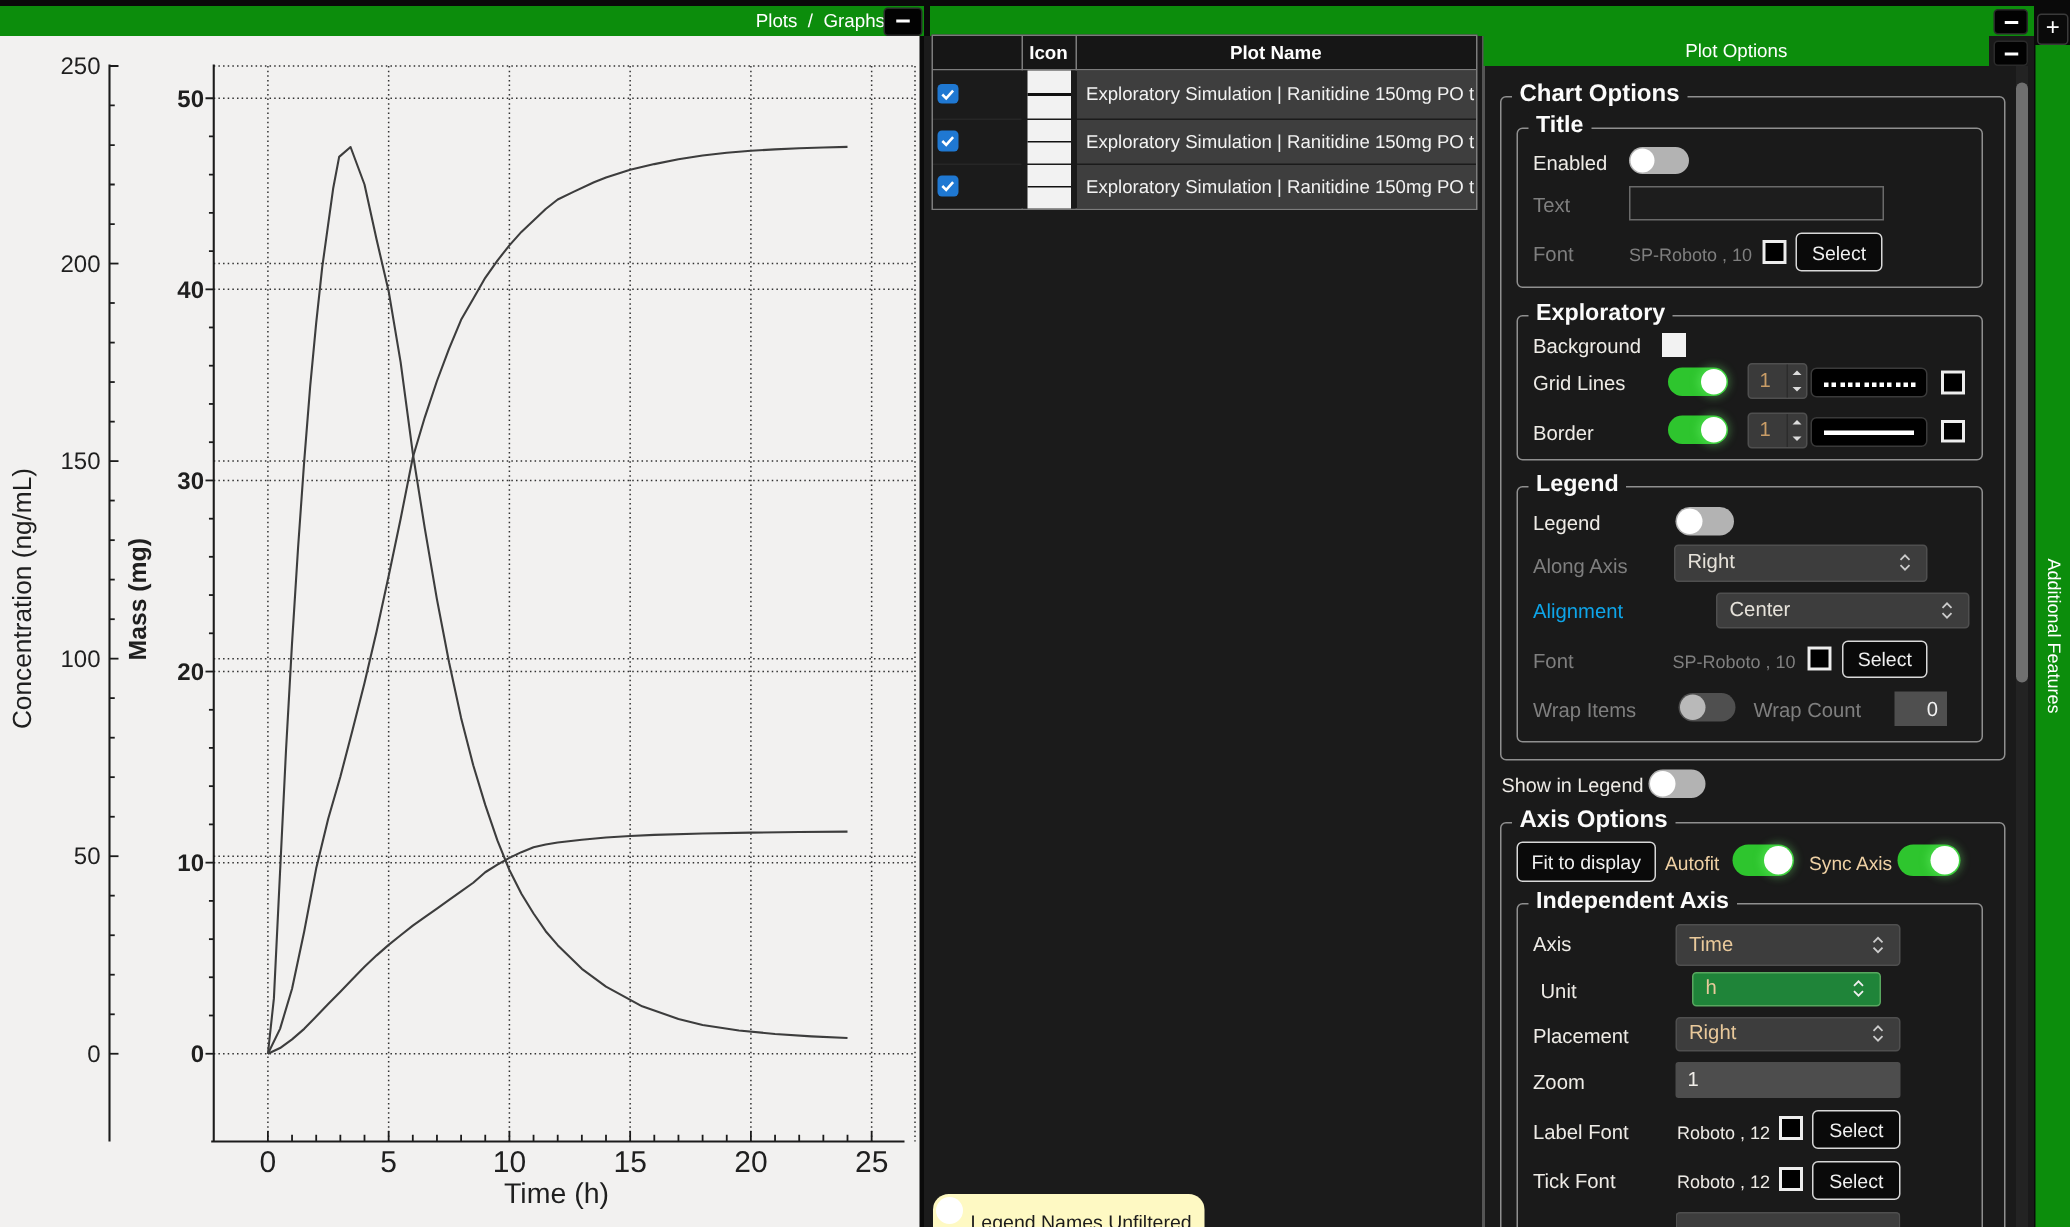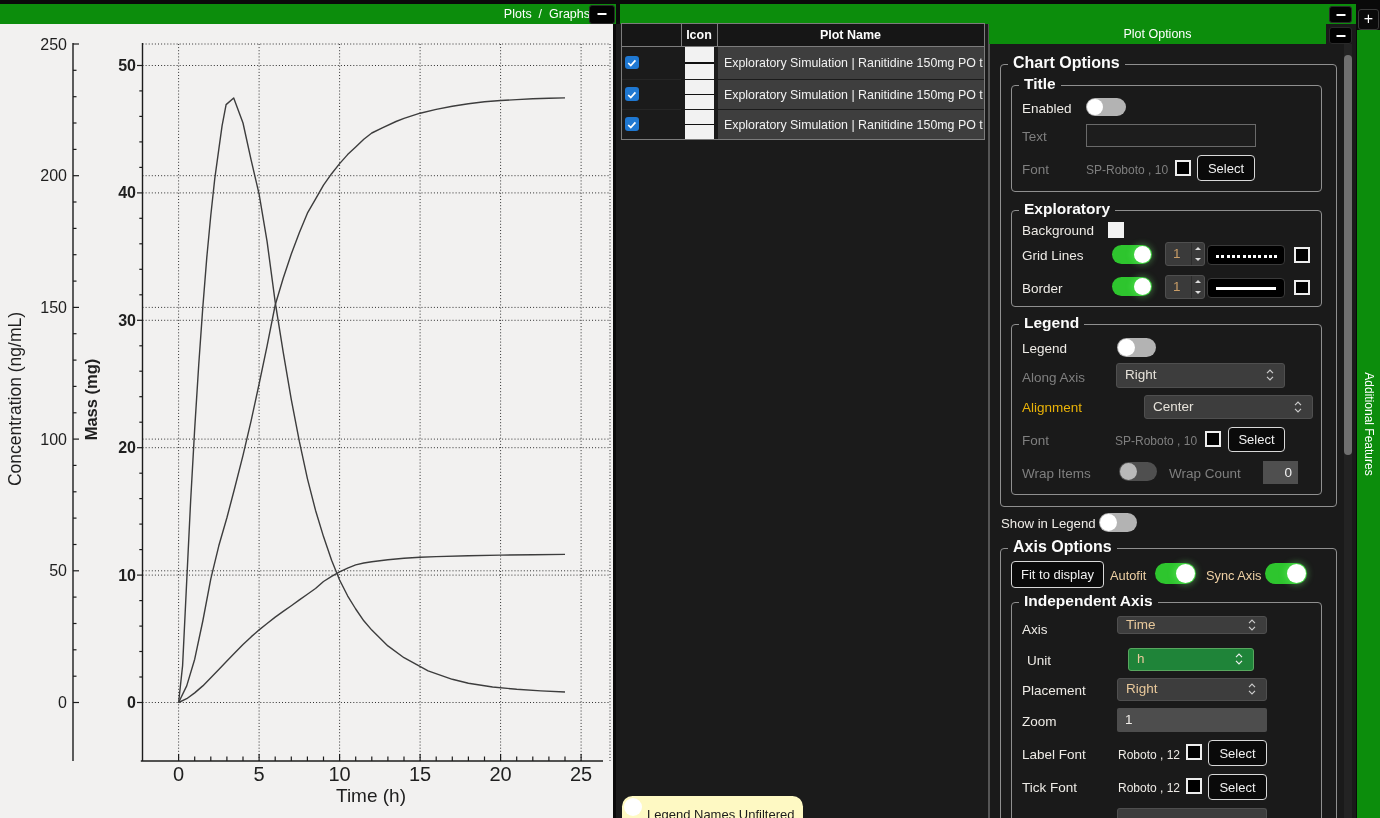--- a/index.html
+++ b/index.html
@@ -277,21 +277,21 @@
       <div style="position:absolute;left:1px;top:1px;width:17px;height:17px;background:#fff;border-radius:50%;"></div>
     </div>
 <div style="position:absolute;left:1022px;top:369.5px;font-size:13.5px;color:#7f7f7f;white-space:nowrap;">Along Axis</div>
 <div style="position:absolute;left:1116px;top:363px;width:169px;height:24.5px;background:#3d3d3d;border:1px solid #4f4f4f;border-radius:3px;box-sizing:border-box;">
       <div style="position:absolute;left:8px;top:50%;transform:translateY(-54%);font-size:13.5px;color:#e6e2da;white-space:nowrap;">Right</div>
       <svg width="8" height="12" viewBox="0 0 8 12" style="position:absolute;right:10px;top:50%;transform:translateY(-50%)">
         <path d="M1 4.2 L4 1.2 L7 4.2" fill="none" stroke="#cccccc" stroke-width="1.2"></path>
         <path d="M1 7.8 L4 10.8 L7 7.8" fill="none" stroke="#cccccc" stroke-width="1.2"></path>
       </svg>
     </div>
-<div style="position:absolute;left:1022px;top:400px;font-size:13.5px;color:#eab308;white-space:nowrap;">Alignment</div>
+<div style="position:absolute;left:1022px;top:400px;font-size:13.5px;color:#0ea5e9;white-space:nowrap;">Alignment</div>
 <div style="position:absolute;left:1116px;top:394.5px;width:169px;height:24.5px;background:#3d3d3d;border:1px solid #4f4f4f;border-radius:3px;box-sizing:border-box;margin-left:28px;">
       <div style="position:absolute;left:8px;top:50%;transform:translateY(-54%);font-size:13.5px;color:#e6e2da;white-space:nowrap;">Center</div>
       <svg width="8" height="12" viewBox="0 0 8 12" style="position:absolute;right:10px;top:50%;transform:translateY(-50%)">
         <path d="M1 4.2 L4 1.2 L7 4.2" fill="none" stroke="#cccccc" stroke-width="1.2"></path>
         <path d="M1 7.8 L4 10.8 L7 7.8" fill="none" stroke="#cccccc" stroke-width="1.2"></path>
       </svg>
     </div>
 <div style="position:absolute;left:1022px;top:433px;font-size:13.5px;color:#7f7f7f;white-space:nowrap;">Font</div>
 <div style="position:absolute;left:1115px;top:434px;font-size:12px;color:#7f7f7f;white-space:nowrap;">SP-Roboto , 10</div>
 <div style="position:absolute;left:1205px;top:431px;width:16px;height:16px;background:#000;border:2px solid #ededed;box-sizing:border-box;"></div>
@@ -315,21 +315,21 @@
 <div style="position:absolute;left:1155px;top:563px;width:41px;height:21px;background:#2ec52e;border-radius:10.5px;">
       <div style="position:absolute;left:21px;top:1px;width:19px;height:19px;background:#fff;border-radius:50%;box-shadow:0 0 6px 2px rgba(120,255,120,.35);"></div>
     </div>
 <div style="position:absolute;left:1206px;top:568px;font-size:12.8px;color:#eed0a4;white-space:nowrap;">Sync Axis</div>
 <div style="position:absolute;left:1265px;top:563px;width:42px;height:21px;background:#2ec52e;border-radius:10.5px;">
       <div style="position:absolute;left:22px;top:1px;width:19px;height:19px;background:#fff;border-radius:50%;box-shadow:0 0 6px 2px rgba(120,255,120,.35);"></div>
     </div>
 <div style="position:absolute;left:1011px;top:602px;width:311px;height:221px;border:1.6px solid #8f8f8f;border-radius:4px;box-sizing:border-box;"></div>
     <div style="position:absolute;left:1019px;top:592.39px;padding:0 5px;background:#1a1a1a;font-size:15.5px;font-weight:bold;color:#fbfbfb;white-space:nowrap;">Independent Axis</div>
 <div style="position:absolute;left:1022px;top:622px;font-size:13.5px;color:#eeebe6;white-space:nowrap;">Axis</div>
-<div style="position:absolute;left:1117px;top:615.5px;width:150px;height:18px;background:#3d3d3d;border:1px solid #4f4f4f;border-radius:3px;box-sizing:border-box;">
+<div style="position:absolute;left:1117px;top:615.5px;width:150px;height:28px;background:#3d3d3d;border:1px solid #4f4f4f;border-radius:3px;box-sizing:border-box;">
       <div style="position:absolute;left:8px;top:50%;transform:translateY(-54%);font-size:13.5px;color:#e9c99b;white-space:nowrap;">Time</div>
       <svg width="8" height="12" viewBox="0 0 8 12" style="position:absolute;right:10px;top:50%;transform:translateY(-50%)">
         <path d="M1 4.2 L4 1.2 L7 4.2" fill="none" stroke="#cccccc" stroke-width="1.2"></path>
         <path d="M1 7.8 L4 10.8 L7 7.8" fill="none" stroke="#cccccc" stroke-width="1.2"></path>
       </svg>
     </div>
 <div style="position:absolute;left:1027px;top:652.5px;font-size:13.5px;color:#eeebe6;white-space:nowrap;">Unit</div>
 <div style="position:absolute;left:1128px;top:648px;width:126px;height:22.5px;background:#1f8439;border:1px solid #58a75f;border-radius:3px;box-sizing:border-box;">
       <div style="position:absolute;left:8px;top:50%;transform:translateY(-54%);font-size:13.5px;color:#e9c99b;white-space:nowrap;">h</div>
       <svg width="8" height="12" viewBox="0 0 8 12" style="position:absolute;right:10px;top:50%;transform:translateY(-50%)">

